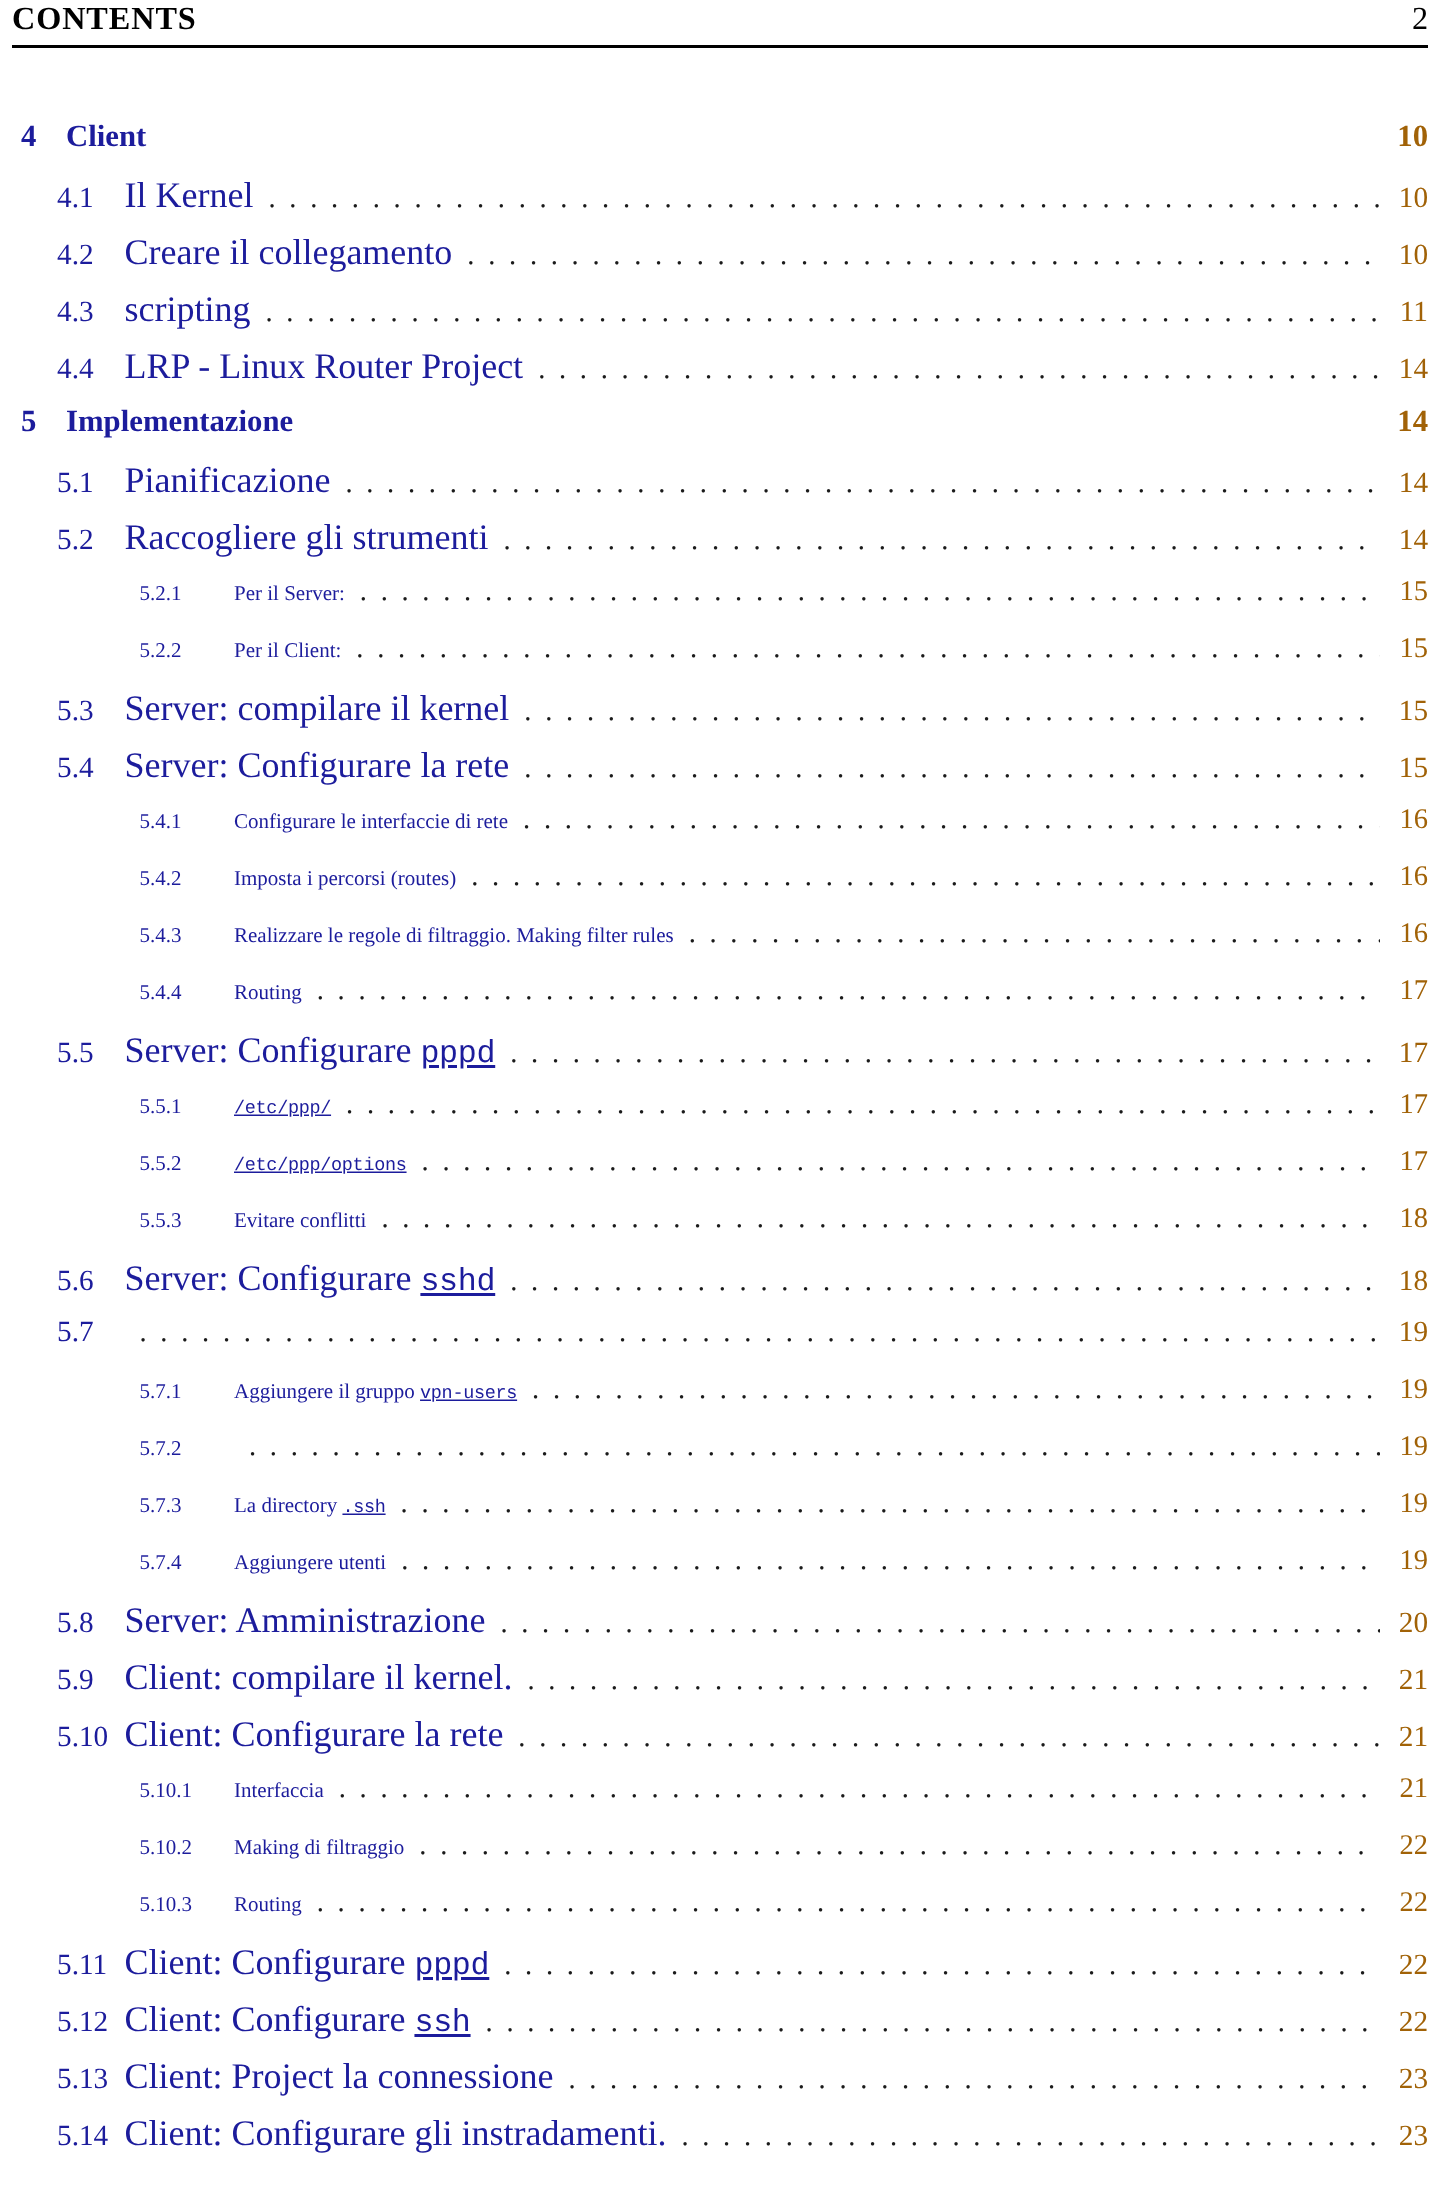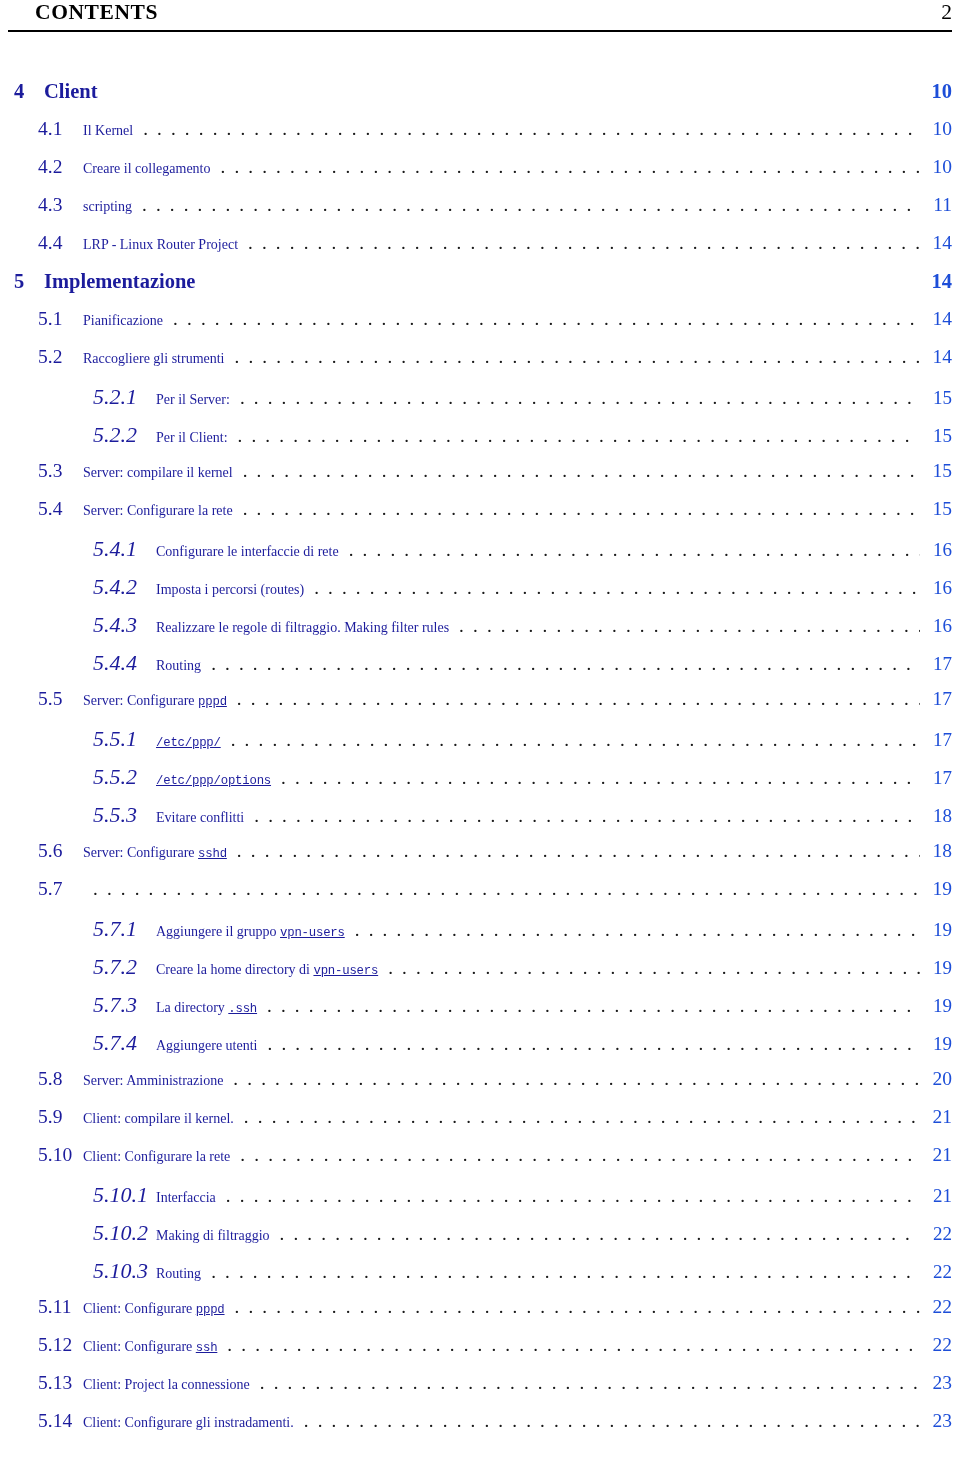--- a/index.html
+++ b/index.html
@@ -30,21 +30,20 @@
     justify-content: space-between;
     height: 30px;
   }
   .hdr-title {
     font-size: 21.5px;
     font-weight: bold;
     letter-spacing: 0.6px;
     font-family: "Liberation Serif", "DejaVu Serif", serif;
     color: #000000;
     white-space: nowrap;
-    margin-left: 27px;
   }
   .hdr-page {
     font-size: 21.5px;
     color: #000000;
     font-family: "Liberation Serif", "DejaVu Serif", serif;
   }
   .hdr-rule {
     position: absolute;
     left: 0;
     right: 0;
@@ -90,21 +89,21 @@
     white-space: nowrap;
     color: #1a1a1a;
     margin: 0 6px 0 10px;
     letter-spacing: 2.2px;
     font-size: 19px;
     line-height: 1;
   }
   .pageno {
     flex: 0 0 auto;
     text-align: right;
-    color: #1d4ed8;
+    color: #a16207;
     white-space: nowrap;
     min-width: 26px;
   }
 
   
   .level-chapter .num {
     font-weight: bold;
     font-size: 20.5px;
     width: 30px;
     padding-left: 6px;
@@ -118,29 +117,28 @@
     font-weight: bold;
     font-size: 20.5px;
   }
 
   
   .level-section .num {
     font-size: 19.5px;
     width: 45px;
     padding-left: 30px;
   }
-  .level-section .title { font-size: 14px; }
+  .level-section .title { font-size: 24px; }
   .level-section .pageno { font-size: 19.5px; }
 
   
   .level-subsection .num {
-    font-size: 22px;
+    font-size: 14px;
     width: 63px;
     padding-left: 85px;
-    font-style: italic;
   }
   .level-subsection .title { font-size: 14px; }
   .level-subsection .pageno { font-size: 19px; }
 
   .tt {
     font-family: "Liberation Mono", "DejaVu Sans Mono", monospace;
     font-size: 0.88em;
     letter-spacing: -0.2px;
     text-decoration: underline;
   }
@@ -289,21 +287,20 @@
       <span class="pageno">19</span>
     </div>
     <div class="toc-entry level-subsection">
       <span class="num">5.7.1</span>
       <span class="title"><span>Aggiungere il gruppo </span><span class="tt">vpn-users</span></span>
       <span class="leader">. . . . . . . . . . . . . . . . . . . . . . . . . . . . . . . . . . . . . . . . . . . . . . . . . . . . . . . . . . . . . . . . . . . . . . . . . . . . . . . . . . . . . . . . . . . . . . . . . . . . . . . . . . . . . .</span>
       <span class="pageno">19</span>
     </div>
     <div class="toc-entry level-subsection">
       <span class="num">5.7.2</span>
-      <span class="title"><span>Creare la home directory di </span><span class="tt">vpn-users</span></span>
       <span class="leader">. . . . . . . . . . . . . . . . . . . . . . . . . . . . . . . . . . . . . . . . . . . . . . . . . . . . . . . . . . . . . . . . . . . . . . . . . . . . . . . . . . . . . . . . . . . . . . . . . . . . . . . . . . . . . .</span>
       <span class="pageno">19</span>
     </div>
     <div class="toc-entry level-subsection">
       <span class="num">5.7.3</span>
       <span class="title"><span>La directory </span><span class="tt">.ssh</span></span>
       <span class="leader">. . . . . . . . . . . . . . . . . . . . . . . . . . . . . . . . . . . . . . . . . . . . . . . . . . . . . . . . . . . . . . . . . . . . . . . . . . . . . . . . . . . . . . . . . . . . . . . . . . . . . . . . . . . . . .</span>
       <span class="pageno">19</span>
     </div>
     <div class="toc-entry level-subsection">

